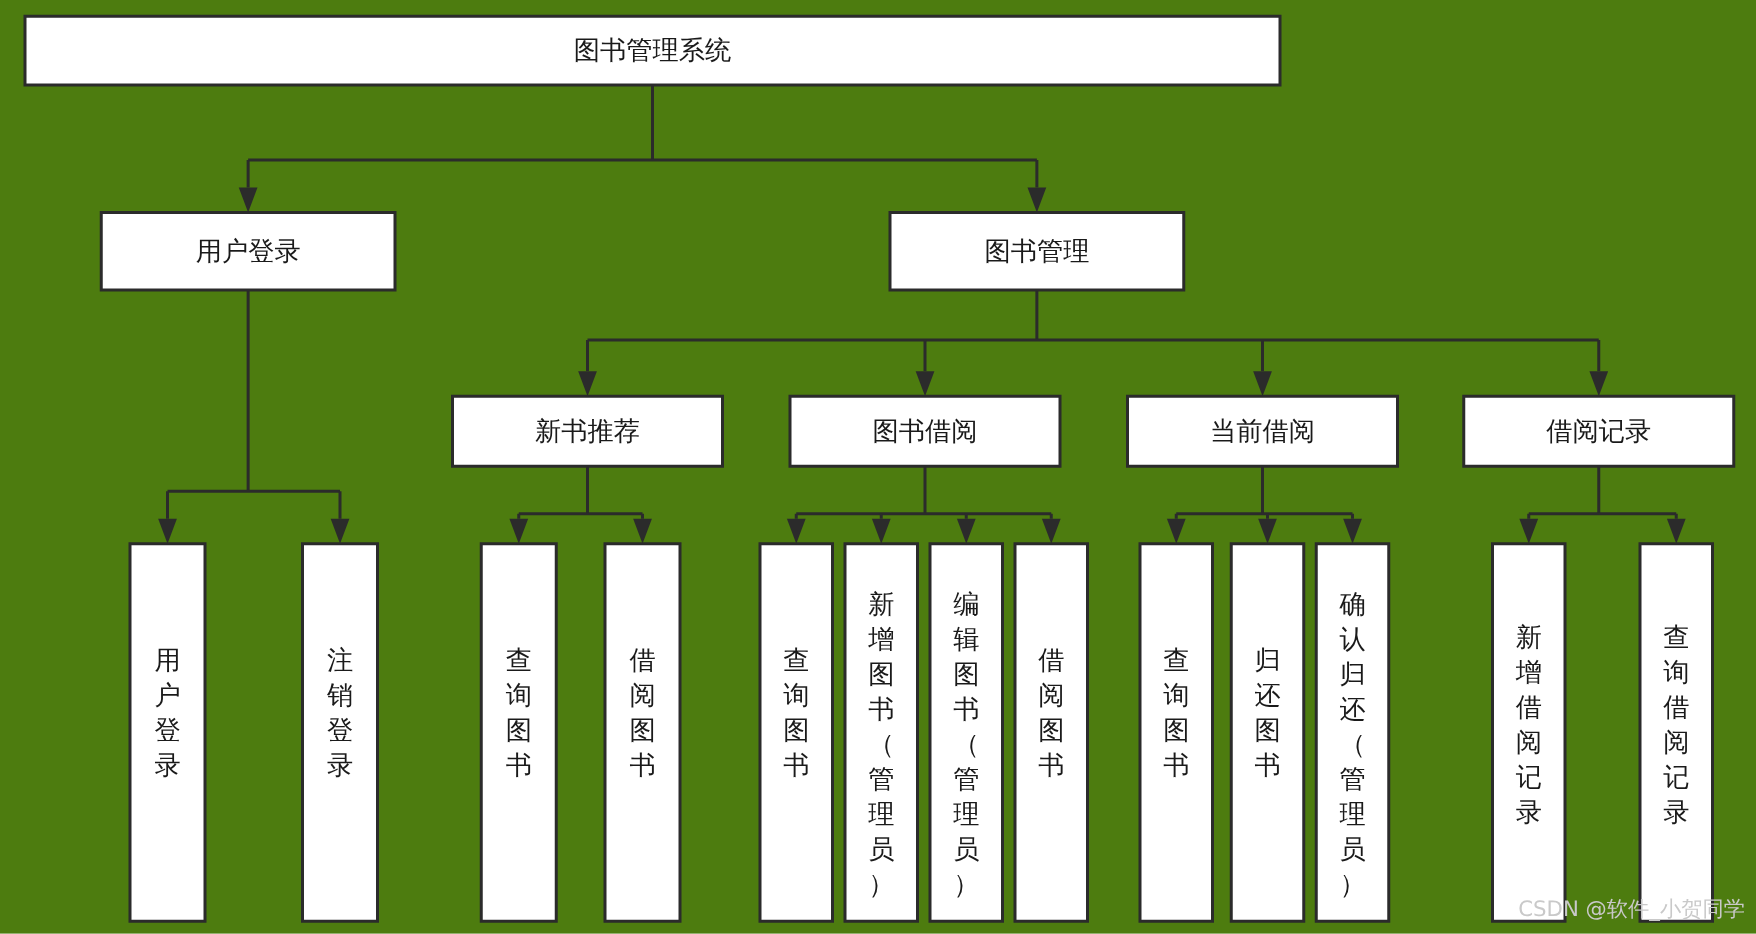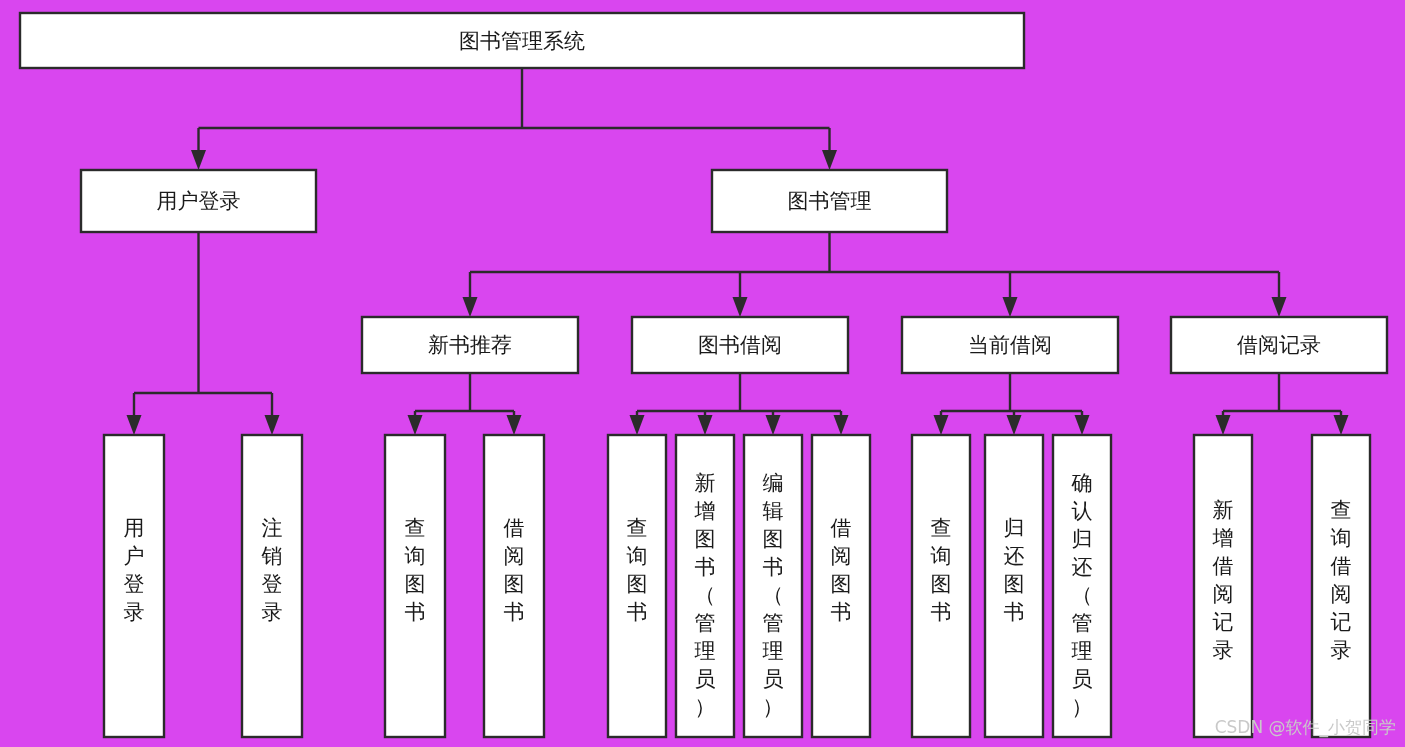--- a/index.html
+++ b/index.html
@@ -8,21 +8,21 @@
     padding: 0;
     background: #ffffff;
   }
   body {
     font-family: "DejaVu Sans", "Liberation Sans", sans-serif;
   }
   #diagram-root {
     position: relative;
     width: 1405px;
     height: 747px;
-    background: #d946ef;
+    background: #4d7c0f;
     overflow: hidden;
   }
   svg.diagram-canvas {
     position: absolute;
     top: 0;
     left: 0;
     width: 1405px;
     height: 747px;
     display: block;
   }

